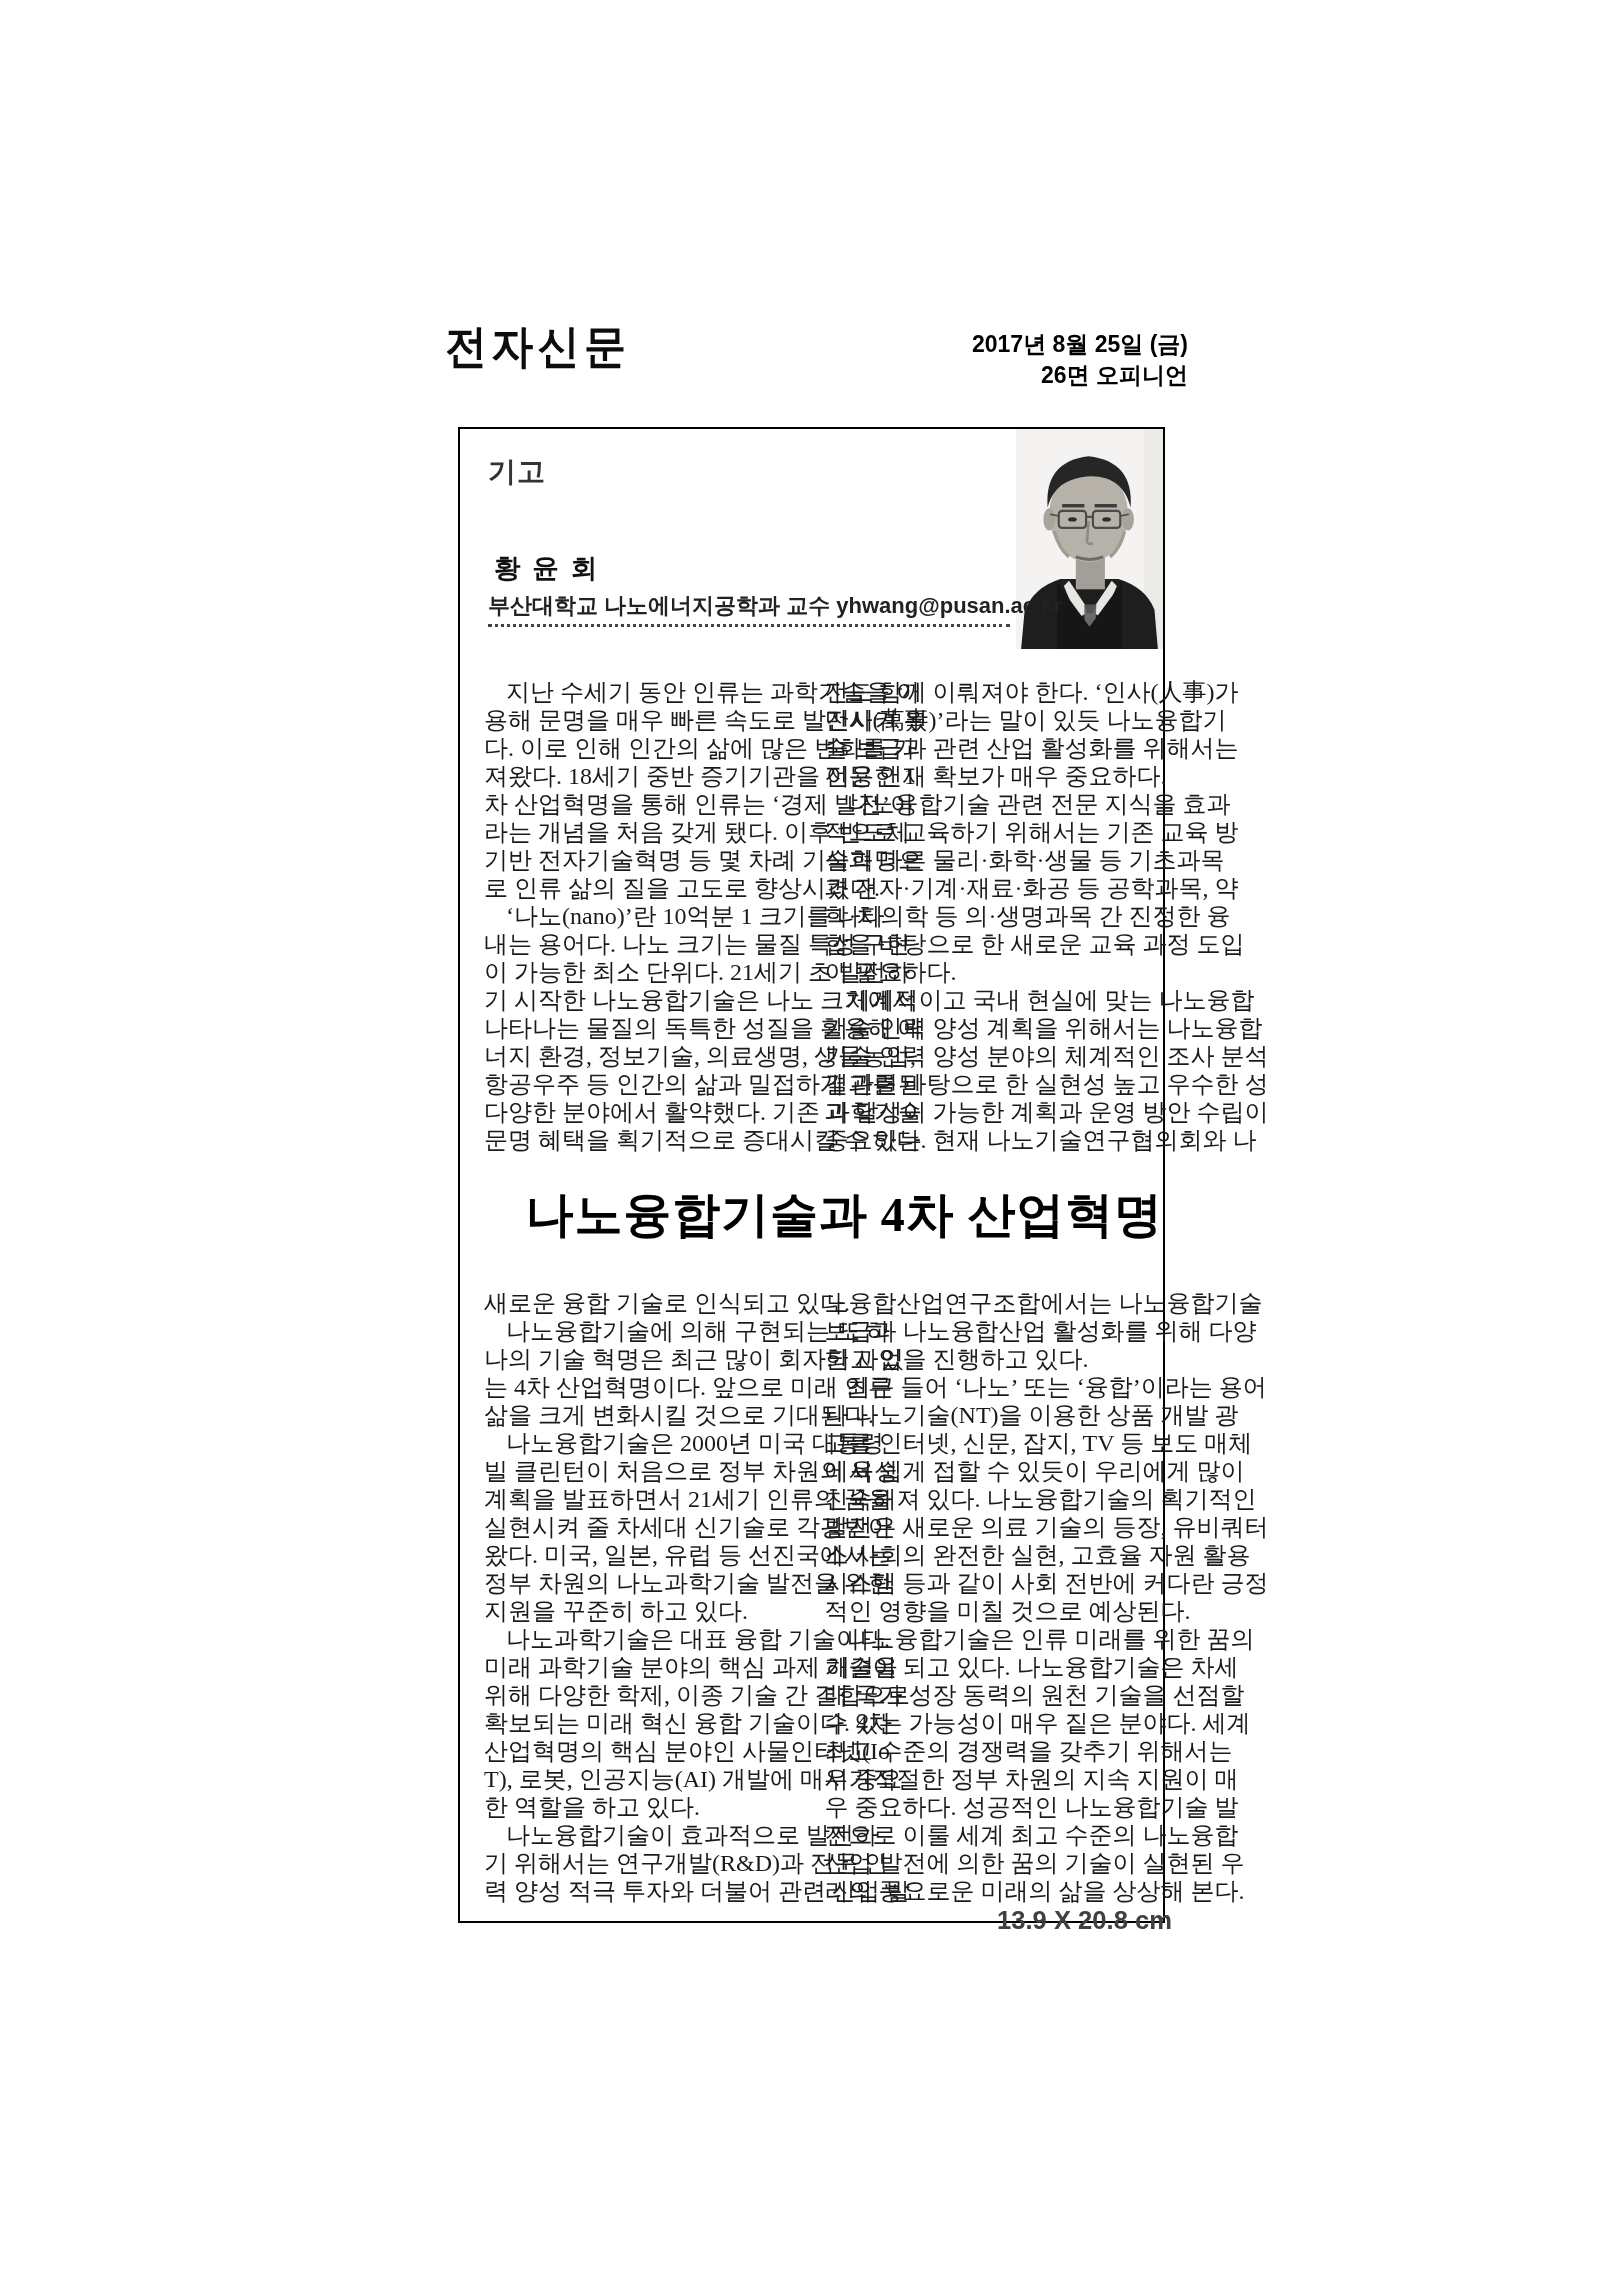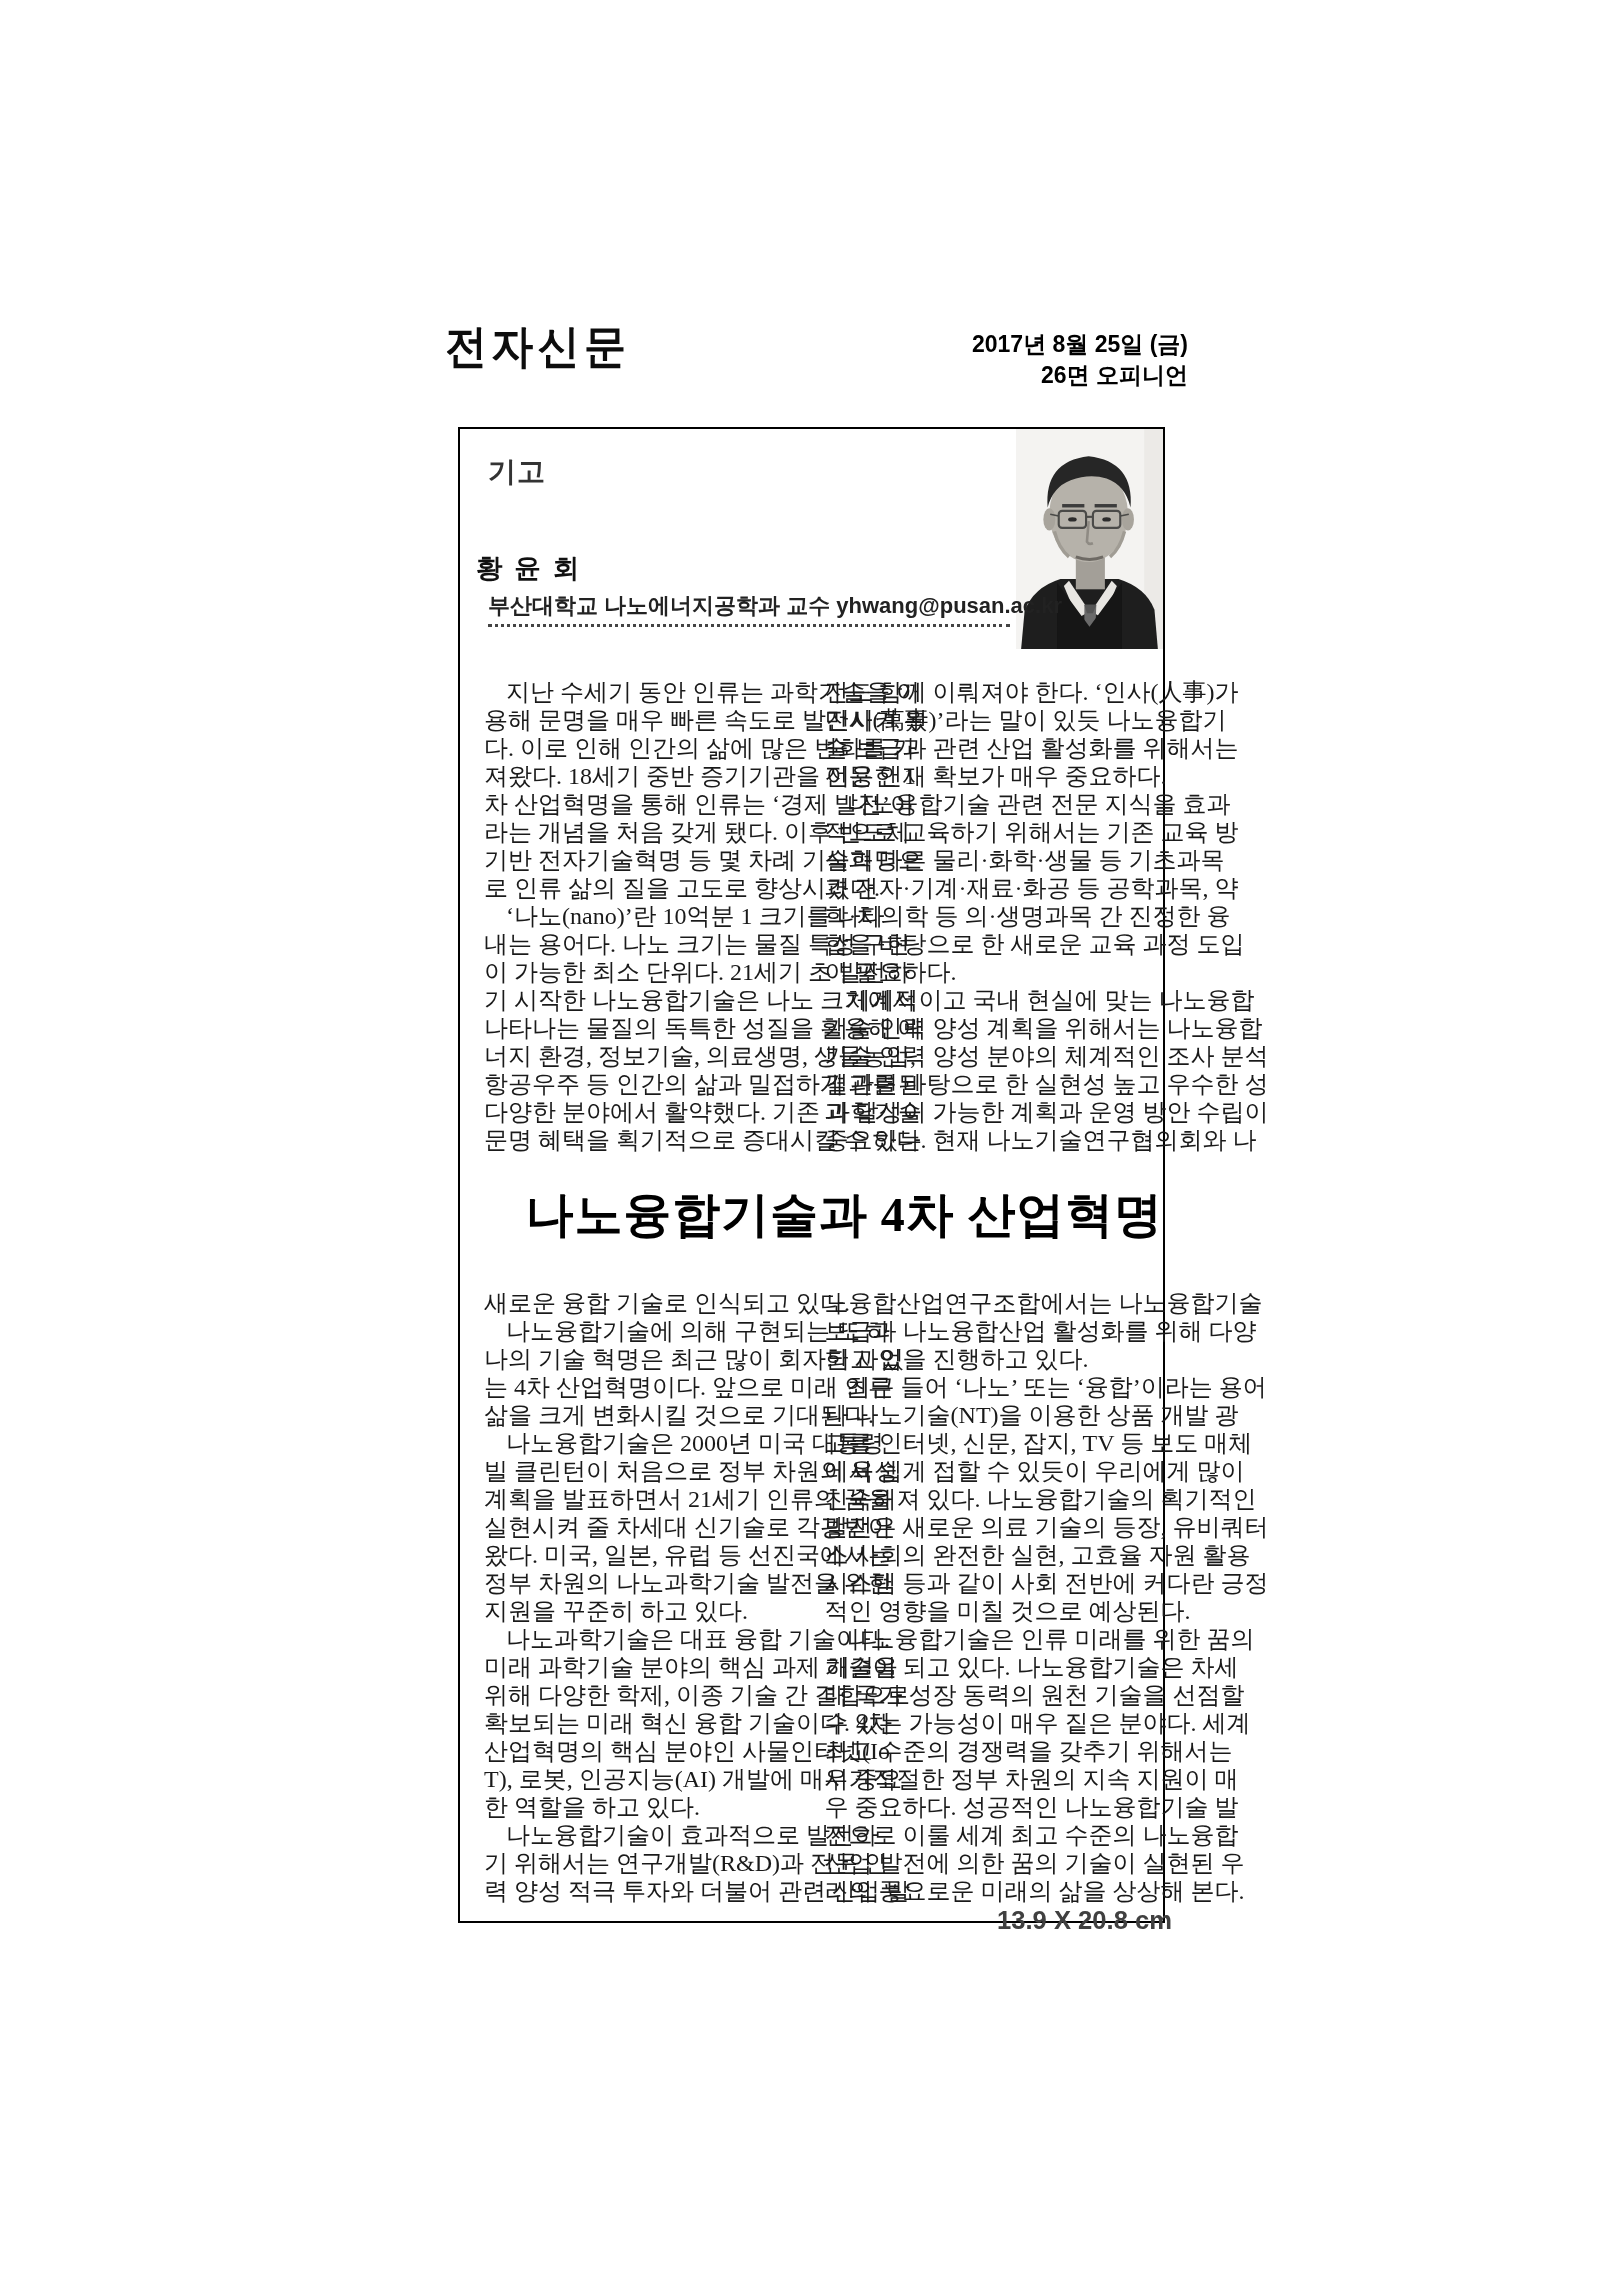--- a/index.html
+++ b/index.html
@@ -17,21 +17,21 @@
   
   .article-box{position:absolute;left:458px;top:399px;width:707px;height:1496px;
         border:2.6px solid #000;box-sizing:border-box;background:#fff;margin-top:28px;}
 
   .section-label{position:absolute;left:28px;top:24px;
         font-family:"Liberation Sans","DejaVu Sans",sans-serif;font-weight:bold;
         font-size:28px;color:#333;letter-spacing:0.9px;}
 
   .author-photo{position:absolute;top:0;right:0;width:147px;height:220px;display:block;}
 
-  .author-name{position:absolute;left:16px;top:121px;font-weight:bold;font-size:26.5px;
+  .author-name{position:absolute;left:34px;top:121px;font-weight:bold;font-size:26.5px;
         letter-spacing:2.6px;color:#111;}
   .author-affil{position:absolute;left:28px;top:162px;
         font-family:"Liberation Sans","DejaVu Sans",sans-serif;font-weight:bold;
         font-size:22px;color:#222;}
   .dotted-rule{position:absolute;left:28px;top:195px;width:522px;height:0;
         border-bottom:3.4px dotted #444;}
 
   
   .cols{position:absolute;left:24px;width:655px;display:flex;gap:25.6px;}
   .cols.upper{top:249px;}

